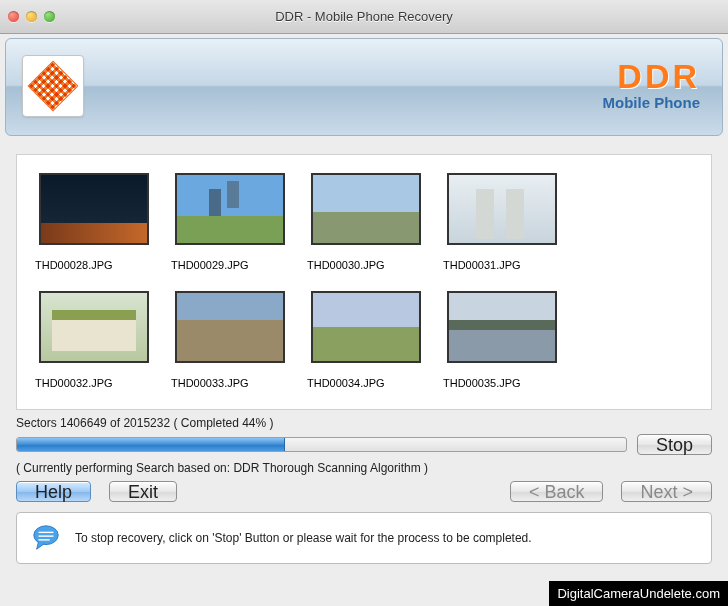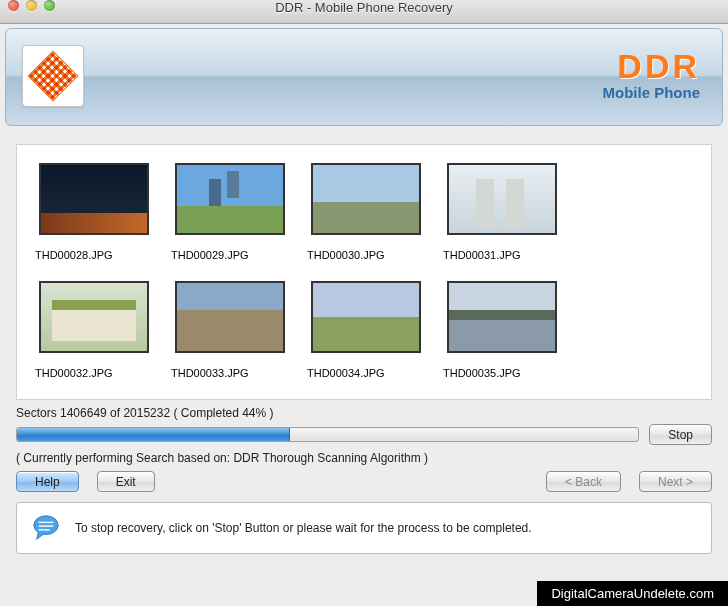--- a/index.html
+++ b/index.html
@@ -1,17 +1,17 @@
 <!DOCTYPE html>
 <html><head>
 <meta charset="utf-8">
 <style>
 *{box-sizing:border-box;margin:0;padding:0;font-family:"Lucida Grande","Segoe UI",Arial,sans-serif}
 body{background:#ededed;width:728px;height:606px;overflow:hidden;position:relative}
-.titlebar{height:24px;background:linear-gradient(#e8e8e8,#cfcfcf);border-bottom:1px solid #9f9f9f;display:flex;align-items:flex-start;position:relative}
+.titlebar{height:34px;background:linear-gradient(#e8e8e8,#cfcfcf);border-bottom:1px solid #9f9f9f;display:flex;align-items:center;position:relative}
 .tl-dots{display:flex;gap:7px;margin-left:8px}
 .dot{width:11px;height:11px;border-radius:50%;box-shadow:inset 0 1px 1px rgba(0,0,0,.3),0 1px 0 rgba(255,255,255,.5)}
 .dot.r{background:radial-gradient(circle at 35% 30%,#ff9a8f,#e2453a)}
 .dot.y{background:radial-gradient(circle at 35% 30%,#ffe07a,#e0a22c)}
 .dot.g{background:radial-gradient(circle at 35% 30%,#9ae282,#41a62a)}
 .tl-title{position:absolute;left:0;right:0;text-align:center;font-size:13px;color:#3a3a3a;text-shadow:0 1px 0 #fff}
 .header{height:98px;margin:4px 5px 0;border:1px solid #9db3c6;border-radius:6px;background:linear-gradient(#e7f0f7,#c5d7e6 48%,#a7c0d4 50%,#cadbea);position:relative;overflow:hidden}
 .logo-tile{position:absolute;left:16px;top:16px;width:62px;height:62px;background:#fff;border:1px solid #c5c5c5;border-radius:4px;display:flex;align-items:center;justify-content:center;box-shadow:0 1px 2px rgba(0,0,0,.1)}
 .diamond{width:36px;height:36px;transform:rotate(45deg);background:repeating-linear-gradient(0deg,#f07b2a 0 3px,#fff 3px 6px),repeating-linear-gradient(90deg,#f07b2a 0 3px,transparent 3px 6px);background-blend-mode:multiply;border:1px solid #e66a1a}
 .contact-btn{position:absolute;right:210px;top:22px;height:30px;padding:0 14px 0 8px;background:linear-gradient(#fff4b0,#ffd84a);border:1px solid #b38f1a;border-radius:5px;display:flex;align-items:center;gap:6px;font-size:12px;color:#4a3a00;box-shadow:0 1px 2px rgba(0,0,0,.2);cursor:pointer}
@@ -23,31 +23,31 @@
 .content{margin:18px 16px 0;background:#fff;border:1px solid #d0d0d0;height:256px;overflow:hidden;padding:18px 18px 0}
 .grid{display:flex;flex-wrap:wrap;gap:0 18px}
 .thumb{width:118px;text-align:left;margin-bottom:8px}
 .thumb-img{width:110px;height:72px;border:2px solid #333;background:#888;margin:0 auto}
 .thumb-name{font-size:11px;margin-top:14px;margin-bottom:12px;color:#000}
 .progress-area{margin:2px 16px 0}
 .prog-label{font-size:12px;color:#222;padding:4px 0}
 .prog-row{display:flex;gap:10px;align-items:center}
 .prog-bar{flex:1;height:15px;border:1px solid #9f9f9f;border-radius:3px;background:linear-gradient(#f5f5f5,#e2e2e2);overflow:hidden;position:relative}
 .prog-fill{height:100%;background:linear-gradient(#8fc6f5,#3d8ed6 50%,#2a7ac6 51%,#4a9ae4);border-right:1px solid #2368a8}
-.mac-btn{height:21px;padding:0 18px;background:linear-gradient(#fdfdfd,#e7e7e7 50%,#d9d9d9 51%,#efefef);border:1px solid #8f8f8f;border-radius:4px;font-size:12px;color:#222;cursor:pointer;box-shadow:0 1px 0 #fff inset}
+.mac-btn{height:21px;padding:0 18px;background:linear-gradient(#fdfdfd,#e7e7e7 50%,#d9d9d9 51%,#efefef);border:1px solid #8f8f8f;border-radius:4px;font-size:18px;color:#222;cursor:pointer;box-shadow:0 1px 0 #fff inset}
 .mac-btn.blue{background:linear-gradient(#d5ecff,#9fc9f5 50%,#82b6ec 51%,#b8d8f8);border-color:#5b8fc4}
 .mac-btn.dis{color:#8a8a8a}
 .algo-line{font-size:12px;color:#222;margin:6px 0 6px}
 .btn-row{display:flex;gap:18px}
 .btn-row .spacer{flex:1}
 .info-box{margin:10px 16px 0;border:1px solid #bcbcbc;border-radius:4px;background:#fff;height:52px;display:flex;align-items:center;gap:14px;padding:0 14px}
 .chat-ic{width:30px;height:30px;position:relative}
 .chat-ic svg{width:30px;height:30px}
 .info-txt{font-size:12px;color:#222}
-.footer{position:absolute;right:0;bottom:0;background:#000;color:#fff;font-size:13px;padding:5px 14px;font-family:Arial}
+.footer{position:absolute;right:0;bottom:0;background:#000;color:#fff;font-size:13px;padding:5px 8px;font-family:Arial}
 .t-night{background:linear-gradient(#0a1a2a,#1a2a3a);position:relative}
 .t-night:after{content:"";position:absolute;left:0;right:0;bottom:0;height:20px;background:linear-gradient(90deg,#7a3a1a,#c4682a)}
 .t-city{background:linear-gradient(#6ba8e0 60%,#7aa055 60%)}
 .t-city:before{content:"";position:absolute;left:30%;top:20%;width:12px;height:40%;background:#4a6a8a;box-shadow:18px -8px 0 #5a7a9a}
 .t-beach{background:linear-gradient(#a8c8e4 55%,#889870 55%)}
 .t-snow{background:linear-gradient(#e8eef2,#c8d4dc);position:relative}
 .t-snow:before{content:"";position:absolute;left:25%;top:20%;width:18px;height:50px;background:#d4d8d4;box-shadow:30px 0 0 #d4d8d4}
 .t-bldg{background:linear-gradient(#d8e4d0,#b8c8a0);position:relative}
 .t-bldg:before{content:"";position:absolute;left:10%;right:10%;top:25%;bottom:15%;background:#e8e4d0;border-top:10px solid #8aa050}
 .t-rock{background:linear-gradient(#8aa8c8 40%,#9a8a6a 40%)}

